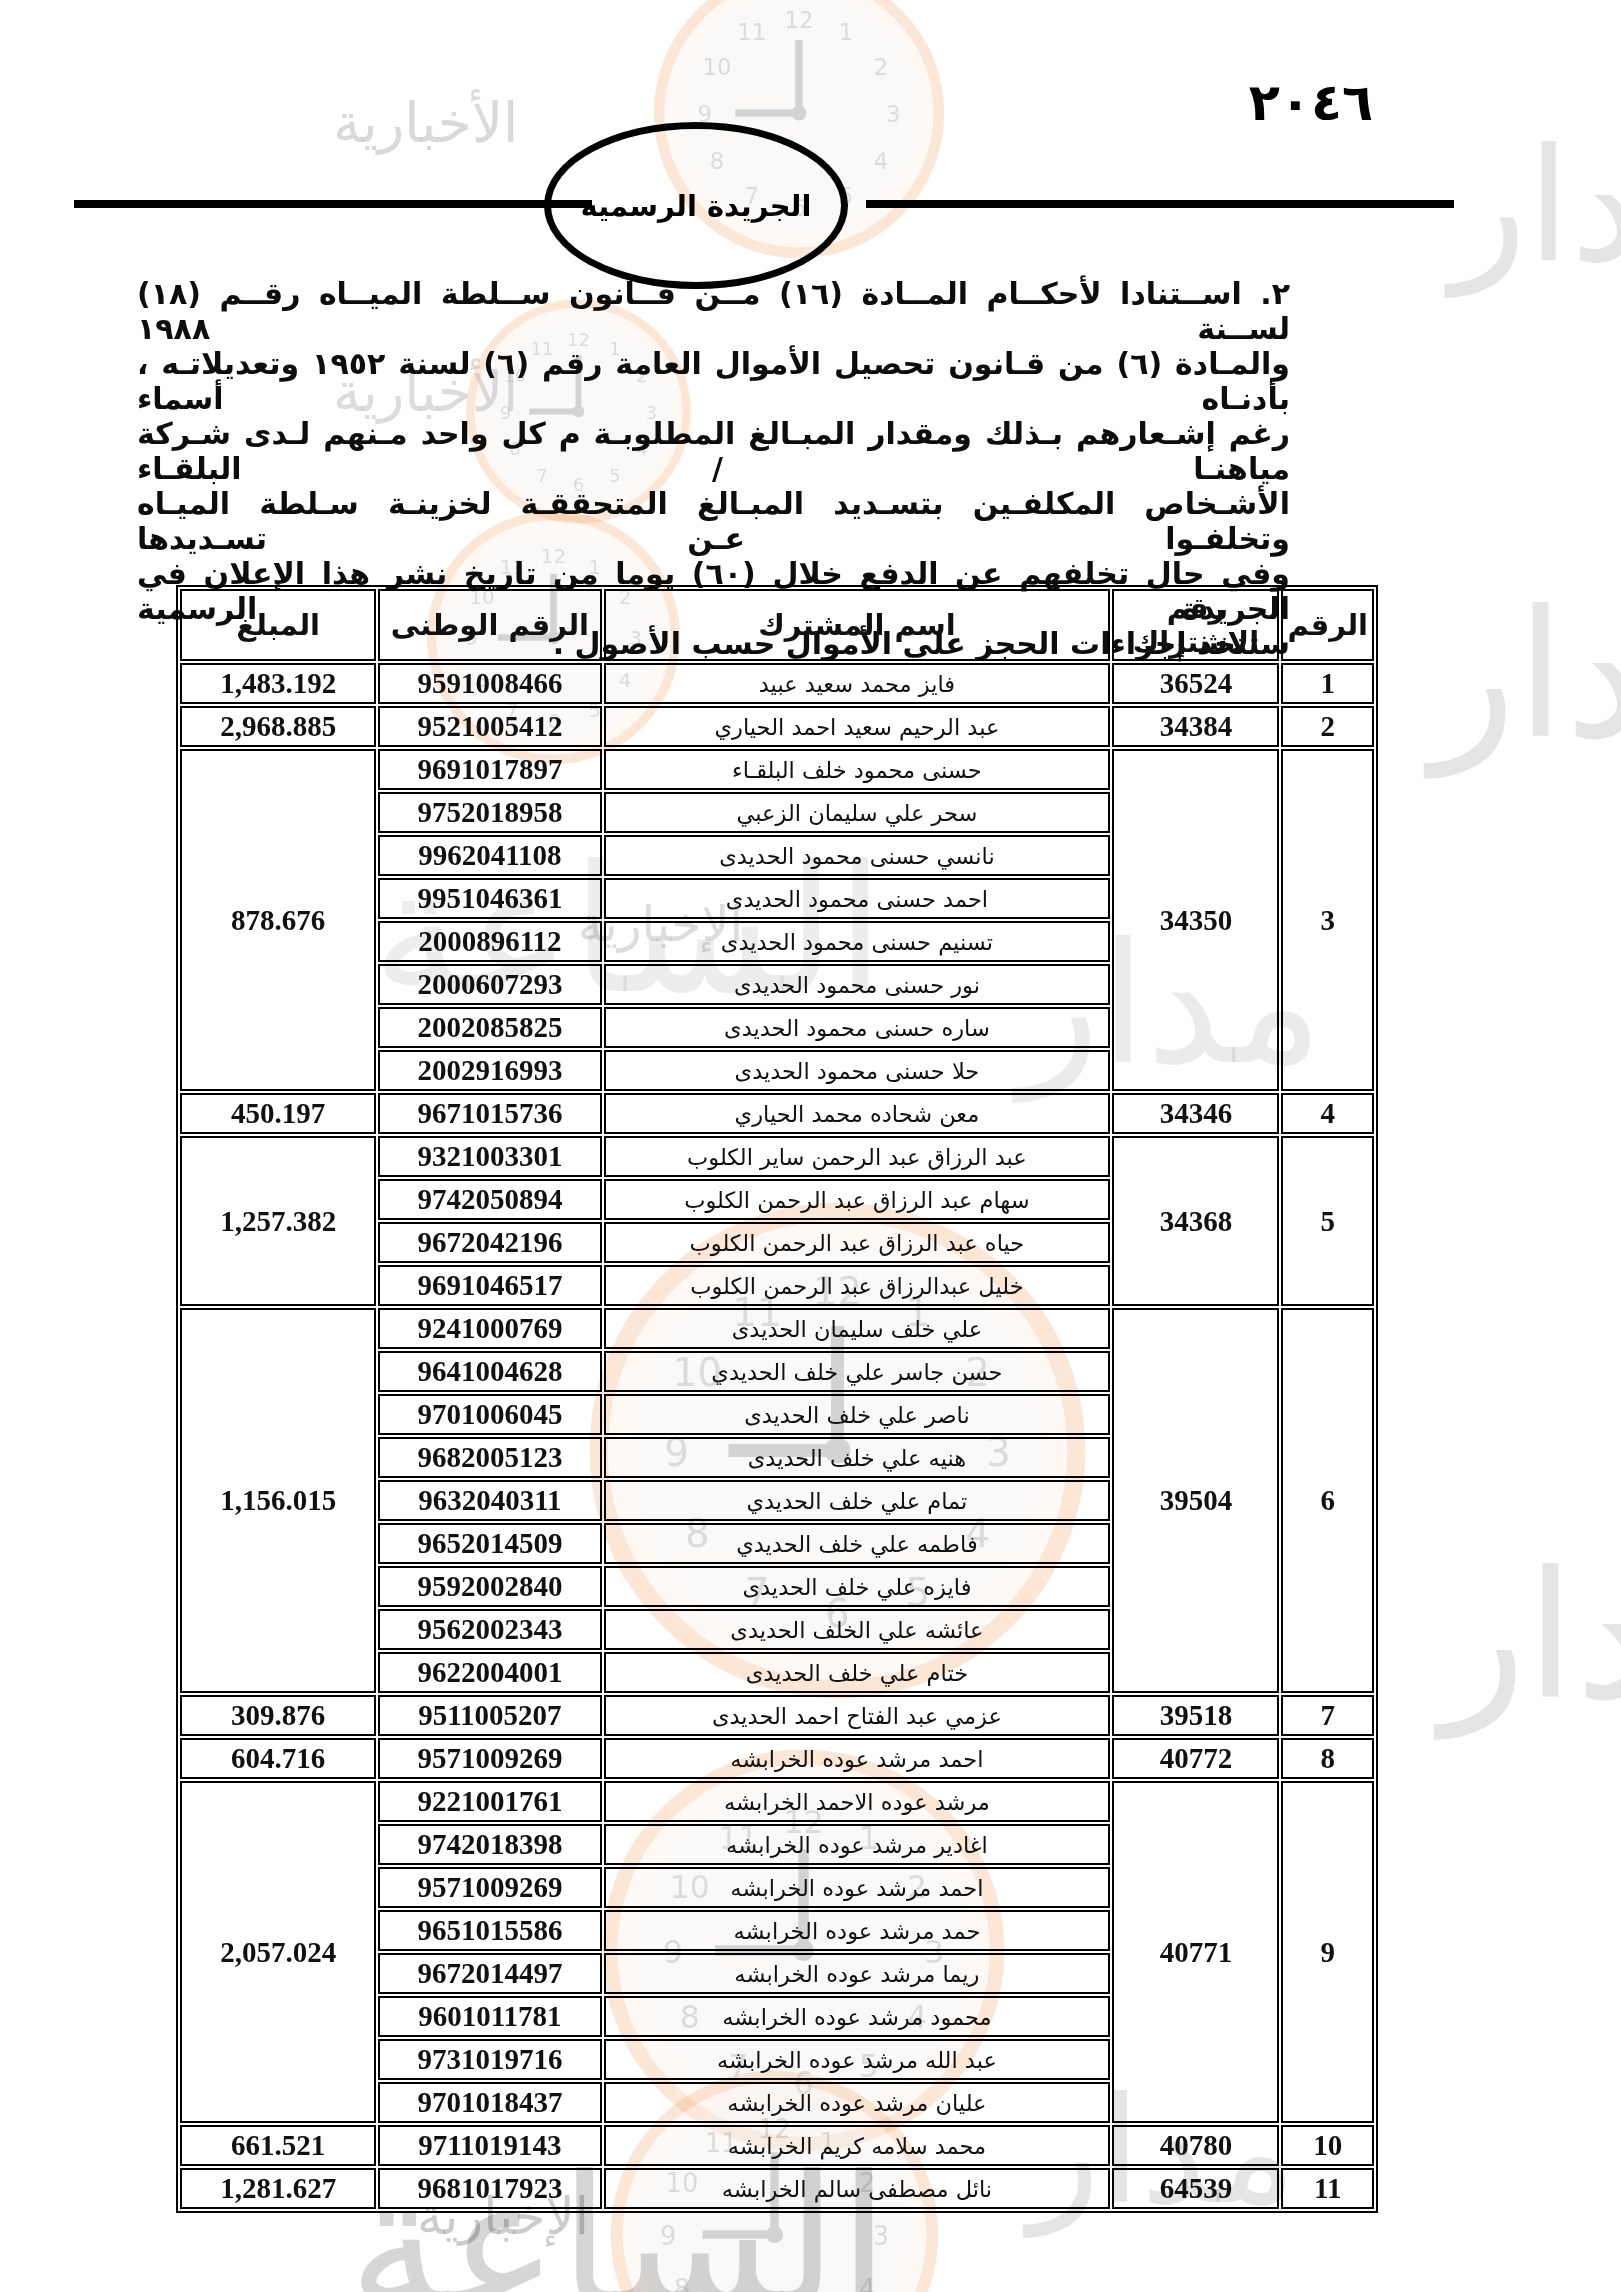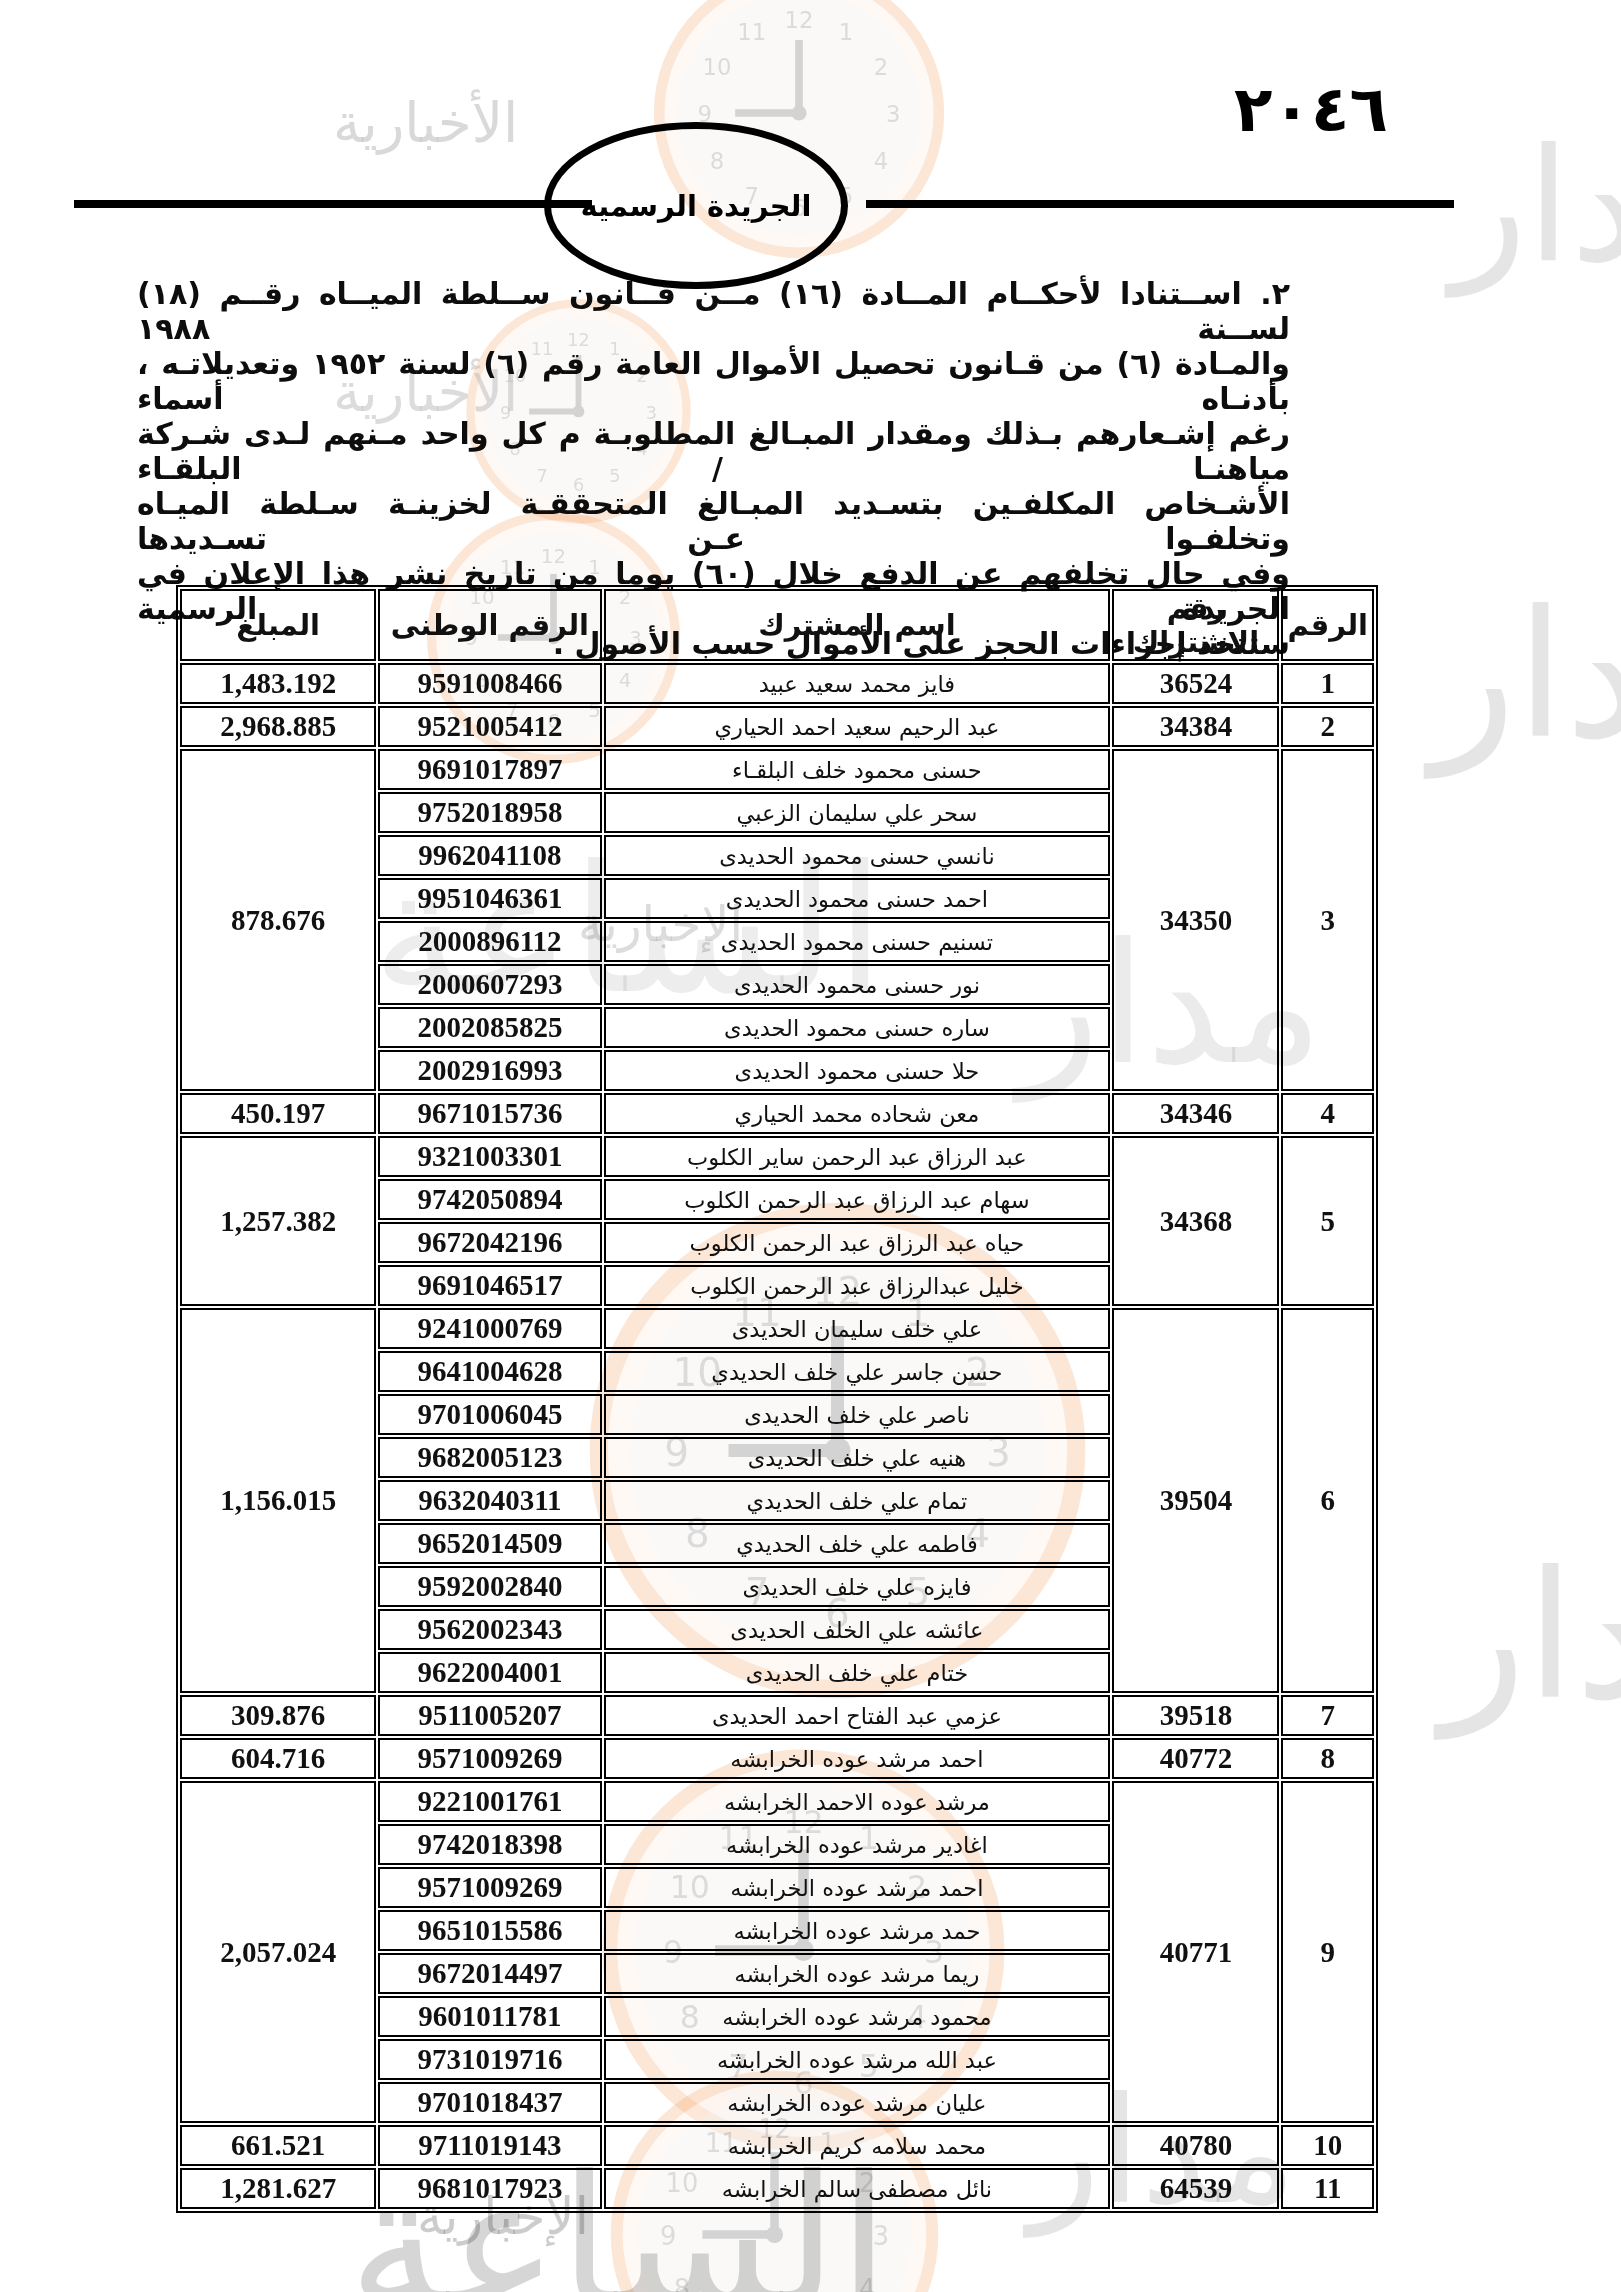--- a/index.html
+++ b/index.html
@@ -15,21 +15,21 @@
   .wm{position:absolute;z-index:1;pointer-events:none;}
   .wm-clock{opacity:.5;}
   .wm-text{
     font-family:"DejaVu Sans",sans-serif;
     font-weight:normal;white-space:nowrap;line-height:1;
   }
   
   .content{position:absolute;inset:0;z-index:2;}
   #page-number{
     position:absolute;top:73px;left:1223px;width:176px;
-    text-align:center;font-weight:bold;font-size:63px;color:#000;
+    text-align:center;font-weight:bold;font-size:51px;color:#000;
   }
   .rule{position:absolute;top:200px;height:7.8px;background:#000;}
   #rule-left{left:74px;width:518px;}
   #rule-right{left:866px;width:588px;}
   #masthead-oval{
     position:absolute;top:122px;left:544px;width:290px;height:153px;
     border:7.8px solid #000;border-radius:50%;
     display:flex;align-items:center;justify-content:center;
     background:transparent;
   }

